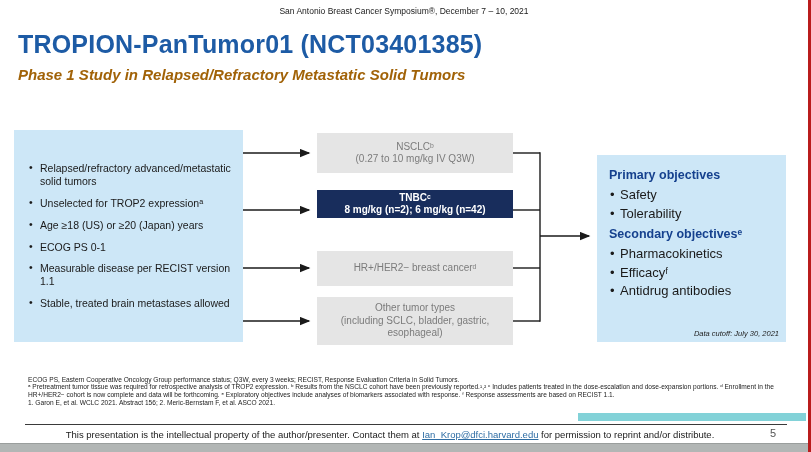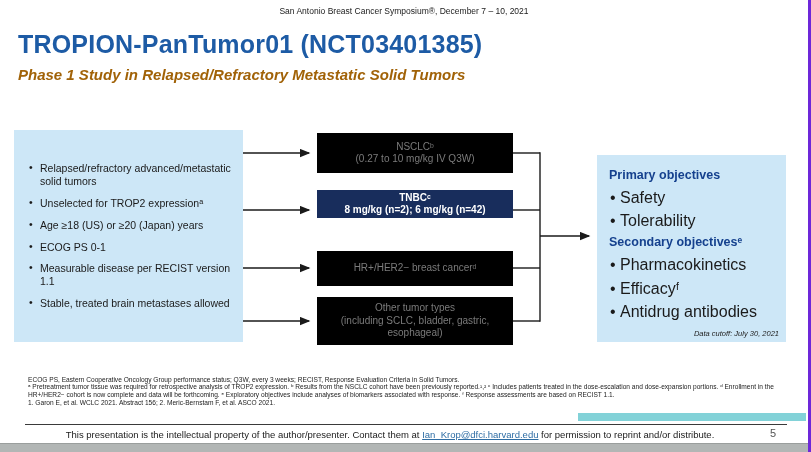--- a/index.html
+++ b/index.html
@@ -3,21 +3,21 @@
 <meta charset="utf-8">
 <style>
   * { margin: 0; padding: 0; box-sizing: border-box; }
   html,body { background:#e8e8e8; }
   .slide {
     position: relative;
     width: 811px; height: 452px;
     background: #ffffff;
     font-family: "Liberation Sans", sans-serif;
     overflow: hidden;
-    border-right: 3px solid #6d28d9;
+    border-right: 3px solid #b91c1c;
   }
   .conference {
     position: absolute; top: 6px; left: 0; width: 100%;
     text-align: center; font-size: 8.5px; color: #1a1a1a;
   }
   .title {
     position: absolute; top: 30px; left: 18px;
     font-size: 25px; font-weight: bold; color: #1d5ba5;
     letter-spacing: 0.2px;
   }
@@ -33,37 +33,37 @@
   }
   .eligibility-box ul { list-style: none; display: contents; }
   .eligibility-box li {
     font-size: 10.5px; color: #1a1a1a; line-height: 1.22;
     padding-left: 12px; position: relative;
   }
   .eligibility-box li::before { content: "•"; position: absolute; left: 1px; top: -1px; }
   .cohort-box {
     position: absolute; left: 317px; width: 196px;
     display: flex; flex-direction: column; justify-content: center;
-    text-align: center; background: #000000; color: #7b7b7b;
+    text-align: center; background: #e5e5e5; color: #7b7b7b;
     font-size: 10px; line-height: 1.25; padding: 2px 8px;
   }
   .cohort-box.highlight { background: #182d5c; color: #ffffff; font-weight: bold; }
   .cohort-nsclc { top: 133px; height: 40px; }
   .cohort-tnbc  { top: 190px; height: 28px; }
   .cohort-hr    { top: 251px; height: 35px; }
   .cohort-other { top: 297px; height: 48px; }
   .connectors { position: absolute; left: 0; top: 0; pointer-events: none; }
   .objectives-box {
     left: 597px; top: 155px; width: 189px; height: 187px;
     padding: 10px 12px;
   }
   .obj-heading { font-size: 12.5px; font-weight: bold; color: #15418e; margin: 3px 0 4px 0; }
   .objectives-box ul { list-style: none; }
   .objectives-box li {
-    font-size: 16px; color: #1a1a1a; line-height: 1.45;
+    font-size: 13px; color: #1a1a1a; line-height: 1.45;
     padding-left: 11px; position: relative;
   }
   .objectives-box li::before { content: "•"; position: absolute; left: 1px; }
   .data-cutoff {
     position: absolute; right: 7px; bottom: 4px;
     font-size: 7.5px; font-style: italic; color: #222222;
   }
   .footnotes {
     position: absolute; left: 28px; top: 376px; width: 758px;
     font-size: 6.6px; line-height: 1.1; color: #222222;

